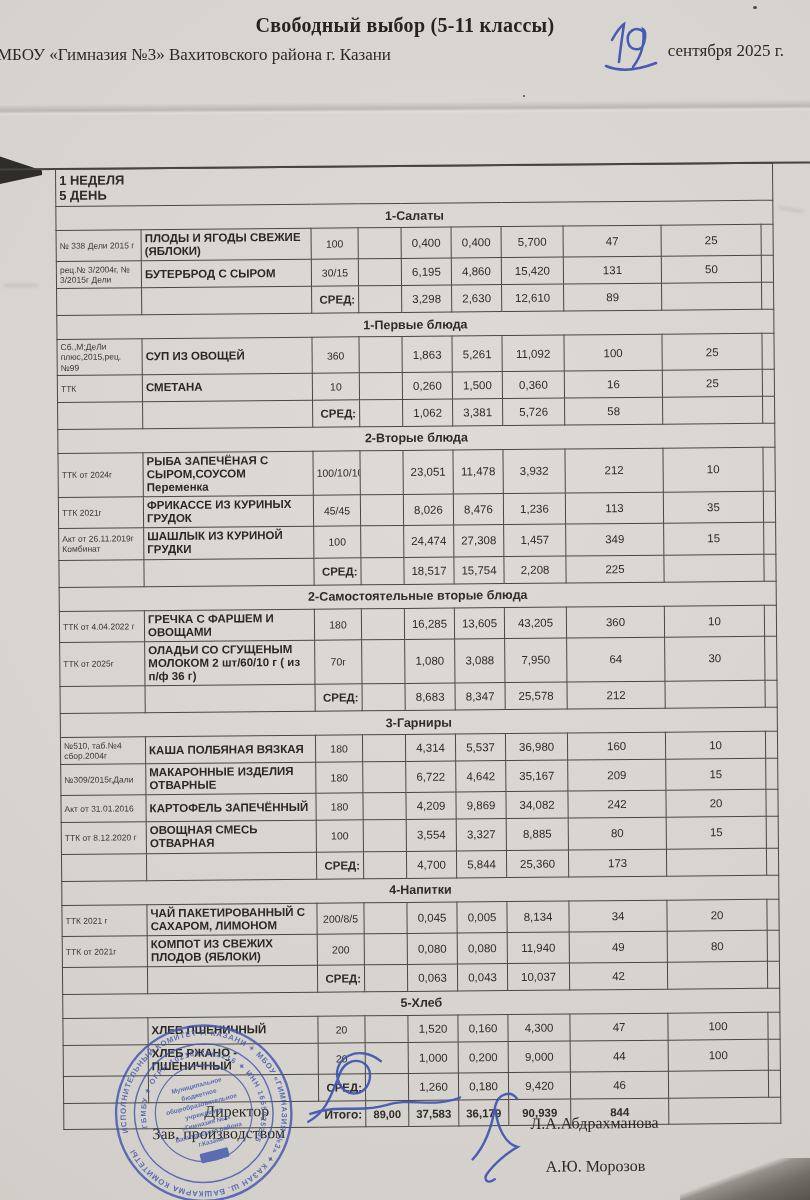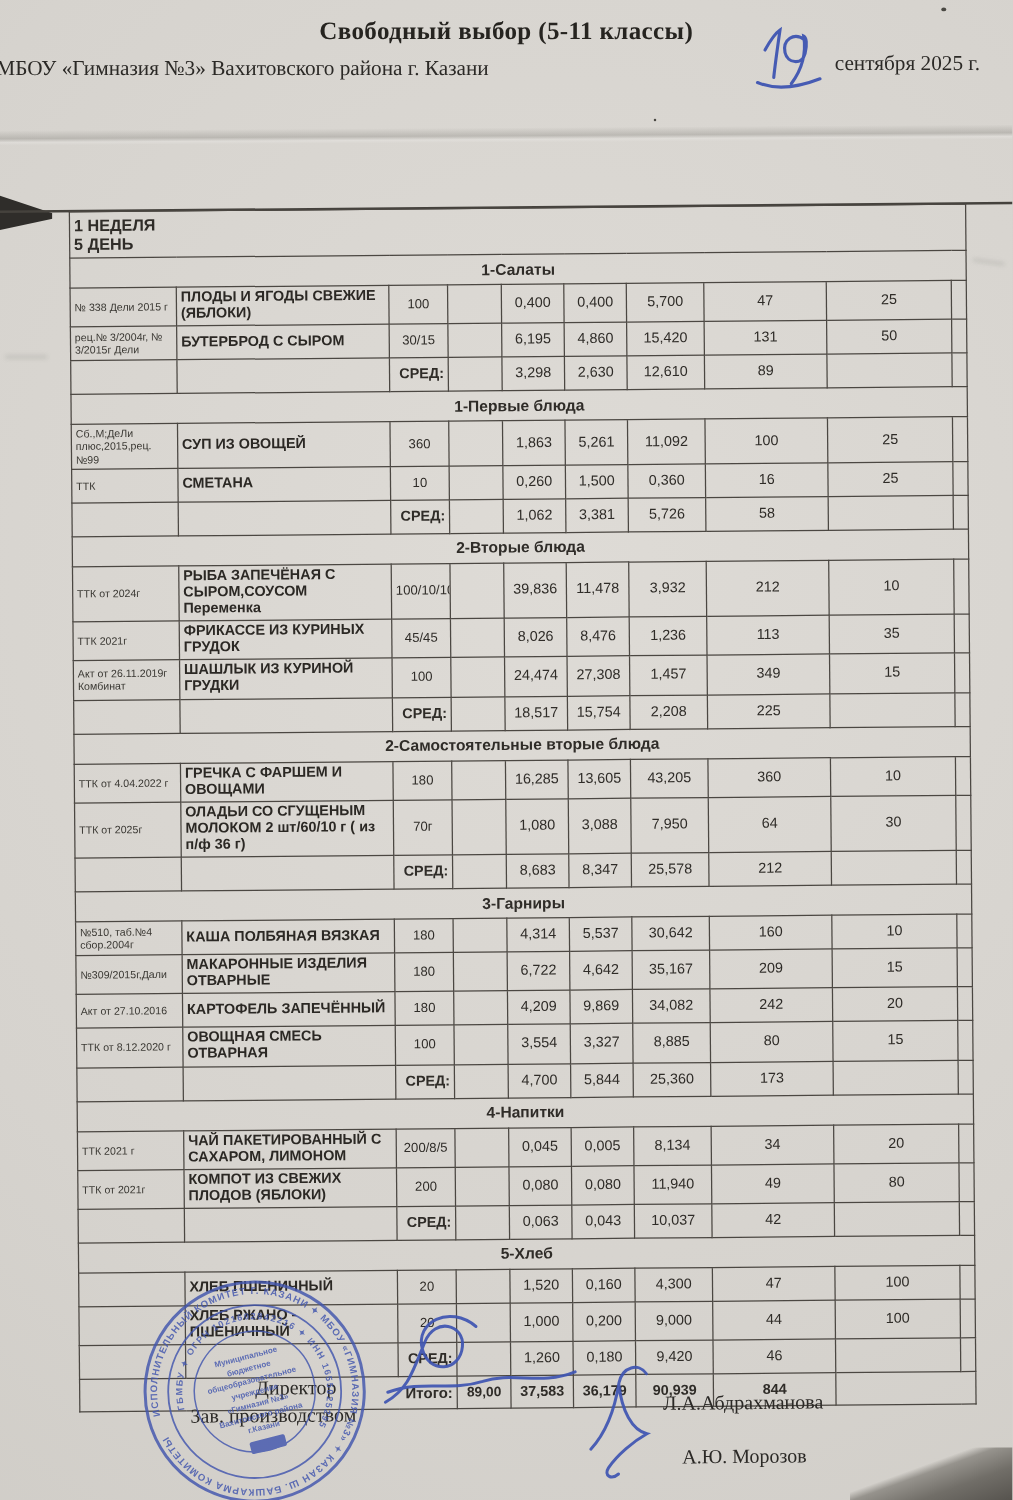--- a/index.html
+++ b/index.html
@@ -213,21 +213,21 @@
               <td class="gap-cell"></td>
             </tr>
             <tr class="section-row">
               <td colspan="10">2-Вторые блюда</td>
             </tr>
             <tr class="data-row">
               <td class="code-cell">ТТК от 2024г</td>
               <td class="name-cell">РЫБА ЗАПЕЧЁНАЯ С СЫРОМ,СОУСОМ Переменка</td>
               <td class="portion-cell">100/10/10</td>
               <td class="q-cell"></td>
-              <td class="num-cell">39,836</td>
+              <td class="num-cell">23,051</td>
               <td class="num-cell">11,478</td>
               <td class="num-cell">3,932</td>
               <td class="num-cell">212</td>
               <td class="num-cell">10</td>
               <td class="gap-cell"></td>
             </tr>
             <tr class="data-row">
               <td class="code-cell">ТТК 2021г</td>
               <td class="name-cell">ФРИКАССЕ ИЗ КУРИНЫХ ГРУДОК</td>
               <td class="portion-cell">45/45</td>
@@ -305,39 +305,39 @@
             <tr class="section-row">
               <td colspan="10">3-Гарниры</td>
             </tr>
             <tr class="data-row">
               <td class="code-cell">№510, таб.№4 сбор.2004г</td>
               <td class="name-cell">КАША ПОЛБЯНАЯ ВЯЗКАЯ</td>
               <td class="portion-cell">180</td>
               <td class="q-cell"></td>
               <td class="num-cell">4,314</td>
               <td class="num-cell">5,537</td>
-              <td class="num-cell">30,642</td>
+              <td class="num-cell">36,980</td>
               <td class="num-cell">160</td>
               <td class="num-cell">10</td>
               <td class="gap-cell"></td>
             </tr>
             <tr class="data-row">
               <td class="code-cell">№309/2015г,Дали</td>
               <td class="name-cell">МАКАРОННЫЕ ИЗДЕЛИЯ ОТВАРНЫЕ</td>
               <td class="portion-cell">180</td>
               <td class="q-cell"></td>
               <td class="num-cell">6,722</td>
               <td class="num-cell">4,642</td>
               <td class="num-cell">35,167</td>
               <td class="num-cell">209</td>
               <td class="num-cell">15</td>
               <td class="gap-cell"></td>
             </tr>
             <tr class="data-row">
-              <td class="code-cell">Акт от 27.10.2016</td>
+              <td class="code-cell">Акт от 31.01.2016</td>
               <td class="name-cell">КАРТОФЕЛЬ ЗАПЕЧЁННЫЙ</td>
               <td class="portion-cell">180</td>
               <td class="q-cell"></td>
               <td class="num-cell">4,209</td>
               <td class="num-cell">9,869</td>
               <td class="num-cell">34,082</td>
               <td class="num-cell">242</td>
               <td class="num-cell">20</td>
               <td class="gap-cell"></td>
             </tr>

